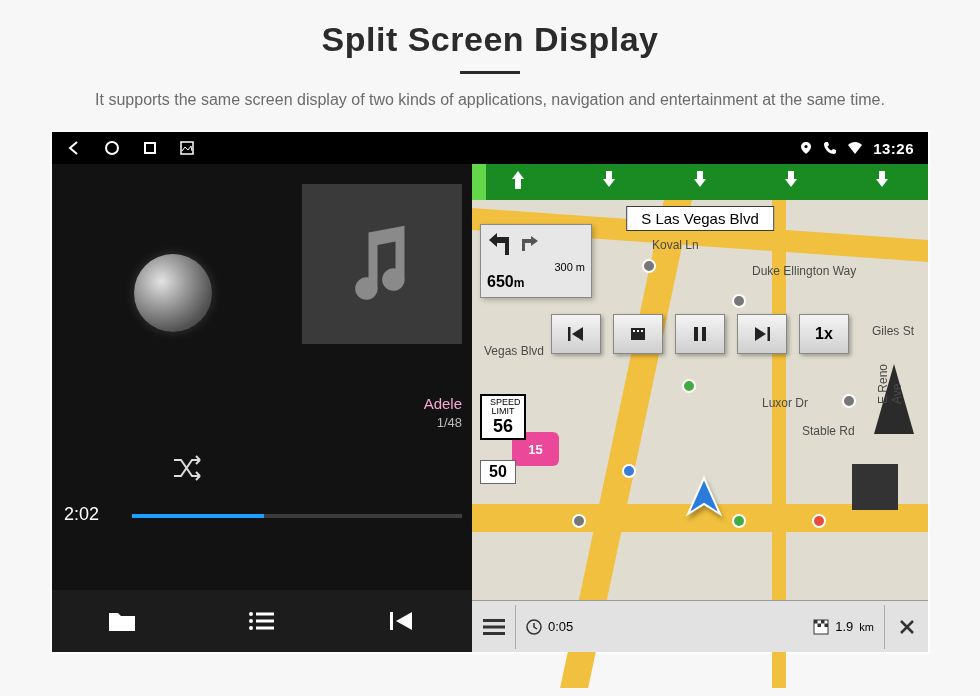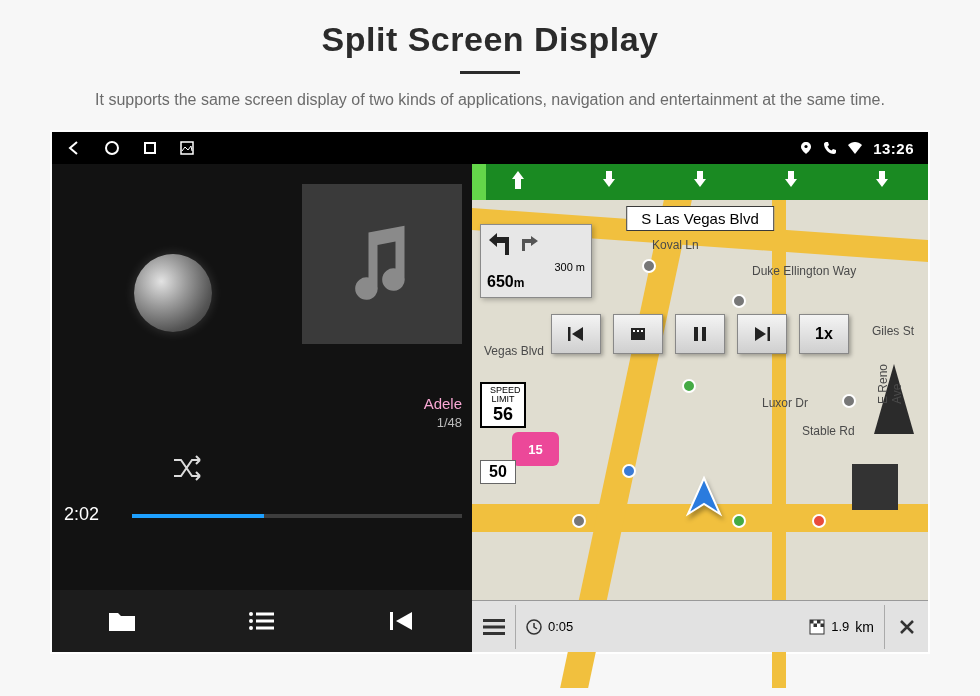--- a/index.html
+++ b/index.html
@@ -196,21 +196,21 @@
   .media-ctrl .mbtn {
     width: 50px; height: 40px;
     background: linear-gradient(#f4f4f4,#cfcfcf);
     border:1px solid #888;
     display:flex; align-items:center; justify-content:center;
     font-weight:700;
     box-shadow: 2px 2px 4px rgba(0,0,0,0.3);
   }
   .speed-sign {
     position: absolute;
-    left: 8px; top: 218px;
+    left: 8px; top: 230px;
     width: 46px;
     background:#fff; border:2px solid #000;
     text-align:center;
     font-size: 9px; line-height:1.05;
     padding:2px 8px;
     z-index:16;
   }
   .speed-sign .num { font-size:18px; font-weight:700; display:block; }
   .shield-hl {
     position:absolute; left:40px; top:268px;
@@ -512,21 +512,21 @@
           <div class="nb-spacer"></div>
           <div class="nb-metric">
             <svg width="16" height="16" viewBox="0 0 16 16">
                 <rect x="1" y="1" width="14" height="14" fill="#fff" stroke="#333"></rect>
                 <rect x="1" y="1" width="3.5" height="3.5" fill="#333"></rect>
                 <rect x="8" y="1" width="3.5" height="3.5" fill="#333"></rect>
                 <rect x="4.5" y="4.5" width="3.5" height="3.5" fill="#333"></rect>
                 <rect x="11.5" y="4.5" width="3.5" height="3.5" fill="#333"></rect>
               </svg>
             <span>1.9</span>
-            <span style="font-size:14px;">km</span>
+            <span style="font-size:11px;">km</span>
           </div>
           <div class="nb-btn" style="border-left:1px solid #aaa; border-right:none;">
             <svg width="18" height="18" viewBox="0 0 18 18">
                 <path d="M3 3 L15 15 M15 3 L3 15" stroke="#333" stroke-width="2.5"></path>
               </svg>
           </div>
         </div>
       </div>
     </div>
 

